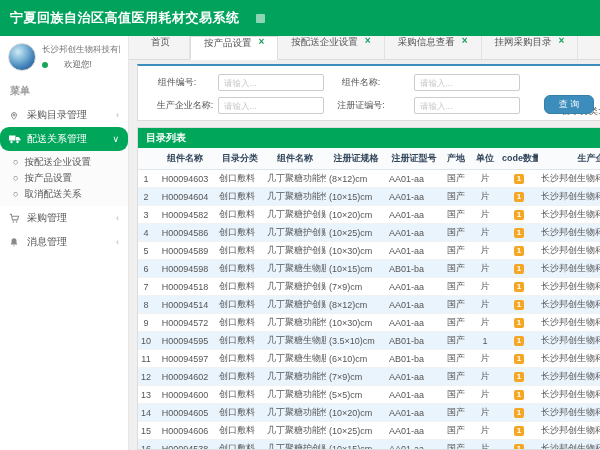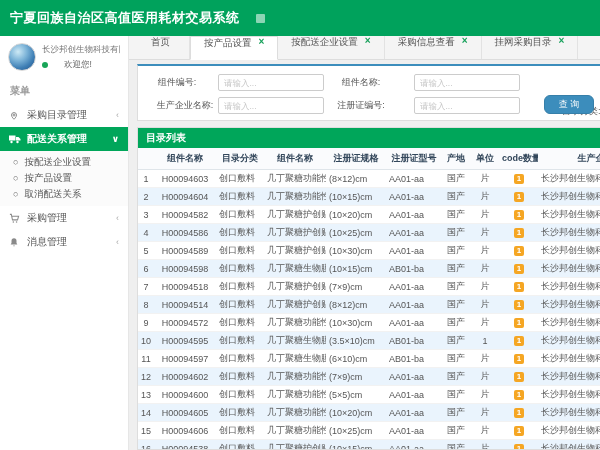--- a/index.html
+++ b/index.html
@@ -20,21 +20,21 @@
     background:radial-gradient(circle at 35% 30%,#cde9f5 0%,#7db4d8 35%,#3f7fb5 65%,#1d4e86 100%);
     border:1px solid #d8d8d8;}
   .user-meta{min-width:0;}
   .company{color:#777;font-size:8.5px;white-space:nowrap;overflow:hidden;}
   .welcome{color:#666;font-size:8.5px;display:flex;align-items:center;gap:16px;margin-top:3px;}
   .dot{width:6px;height:6px;border-radius:50%;background:#18a558;}
   .menu-label{color:#9a9a9a;font-size:10px;padding:7px 10px 5px;font-weight:bold;}
   .side-item{display:flex;align-items:center;gap:6px;padding:0 9px;height:24px;color:#555;font-size:10px;cursor:pointer;}
   .side-item .sicon{width:12px;color:#8a8a8a;display:inline-flex;align-items:center;}
   .side-item .chev{margin-left:auto;color:#aaa;font-size:9px;}
-  .side-item.active{background:#00a65a;color:#fff;font-weight:bold;}
+  .side-item.active{background:#00a65a;color:#fff;font-weight:normal;border-radius:9px;}
   .side-item.active .sicon,.side-item.active .chev{color:#fff;}
   .submenu{background:#fbfbfb;padding:3px 0 4px;}
   .sub-item{display:flex;align-items:center;gap:6px;padding:0 10px 0 13px;height:16px;color:#555;font-size:9.5px;cursor:pointer;white-space:nowrap;}
   .sub-item .ring{color:#666;font-size:9px;line-height:1;}
 
   
   .content{flex:1;display:flex;flex-direction:column;background:#efefef;min-width:0;overflow:hidden;}
   .tabbar{height:24px;background:#f4f4f4;border-bottom:1px solid #ddd;display:flex;align-items:stretch;padding-left:3px;flex:0 0 auto;}
   .tab{display:flex;gap:7px;padding:0 13px;font-size:9.5px;color:#555;border-right:1px solid #e2e2e2;cursor:pointer;white-space:nowrap;}
   .tab.first{padding:0 19px;}

